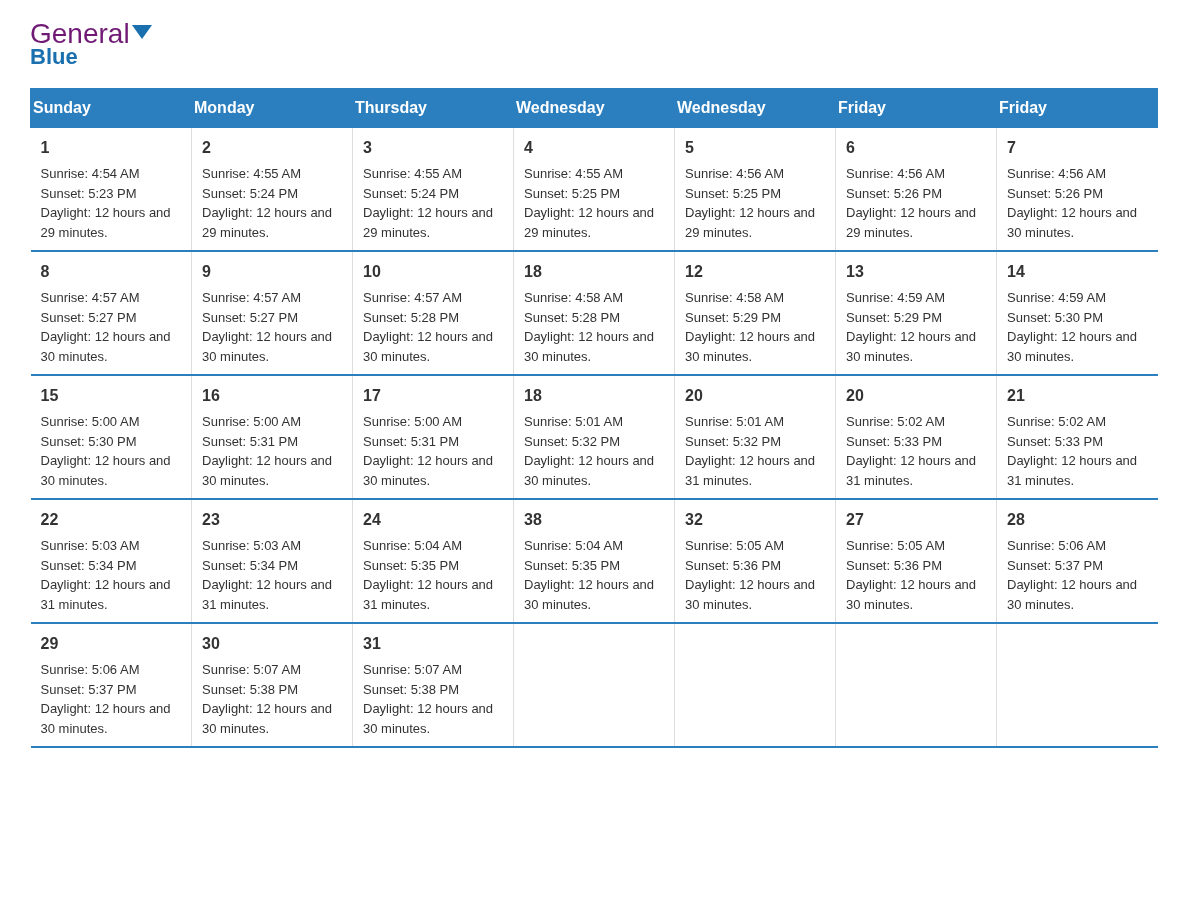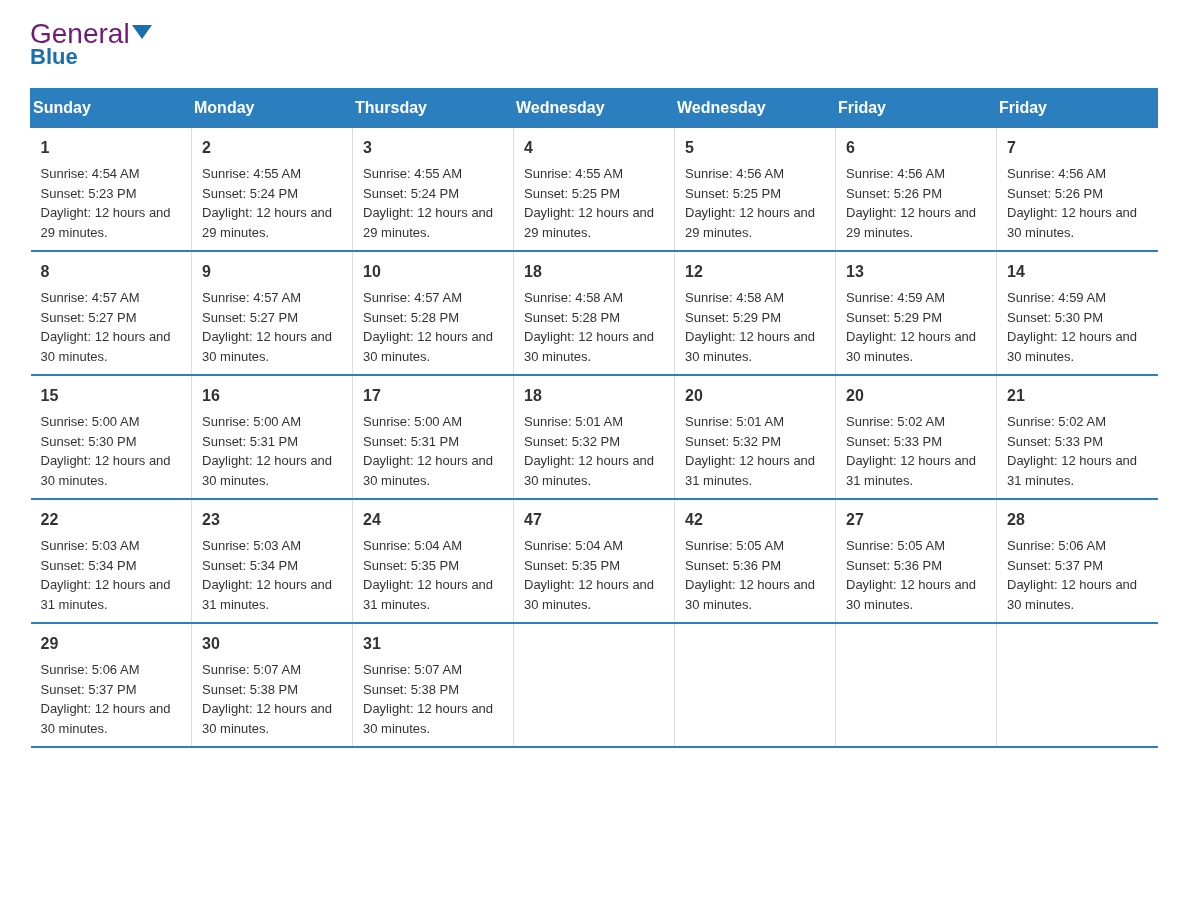--- a/index.html
+++ b/index.html
@@ -155,22 +155,22 @@
         <td><span class="day-num">17</span><span class="day-info">Sunrise: 5:00 AM</span><br><span class="day-info">Sunset: 5:31 PM</span><br><span class="day-info">Daylight: 12 hours and 30 minutes.</span></td>
         <td><span class="day-num">18</span><span class="day-info">Sunrise: 5:01 AM</span><br><span class="day-info">Sunset: 5:32 PM</span><br><span class="day-info">Daylight: 12 hours and 30 minutes.</span></td>
         <td><span class="day-num">20</span><span class="day-info">Sunrise: 5:01 AM</span><br><span class="day-info">Sunset: 5:32 PM</span><br><span class="day-info">Daylight: 12 hours and 31 minutes.</span></td>
         <td><span class="day-num">20</span><span class="day-info">Sunrise: 5:02 AM</span><br><span class="day-info">Sunset: 5:33 PM</span><br><span class="day-info">Daylight: 12 hours and 31 minutes.</span></td>
         <td><span class="day-num">21</span><span class="day-info">Sunrise: 5:02 AM</span><br><span class="day-info">Sunset: 5:33 PM</span><br><span class="day-info">Daylight: 12 hours and 31 minutes.</span></td>
       </tr>
       <tr>
         <td><span class="day-num">22</span><span class="day-info">Sunrise: 5:03 AM</span><br><span class="day-info">Sunset: 5:34 PM</span><br><span class="day-info">Daylight: 12 hours and 31 minutes.</span></td>
         <td><span class="day-num">23</span><span class="day-info">Sunrise: 5:03 AM</span><br><span class="day-info">Sunset: 5:34 PM</span><br><span class="day-info">Daylight: 12 hours and 31 minutes.</span></td>
         <td><span class="day-num">24</span><span class="day-info">Sunrise: 5:04 AM</span><br><span class="day-info">Sunset: 5:35 PM</span><br><span class="day-info">Daylight: 12 hours and 31 minutes.</span></td>
-        <td><span class="day-num">47</span><span class="day-info">Sunrise: 5:04 AM</span><br><span class="day-info">Sunset: 5:35 PM</span><br><span class="day-info">Daylight: 12 hours and 30 minutes.</span></td>
-        <td><span class="day-num">42</span><span class="day-info">Sunrise: 5:05 AM</span><br><span class="day-info">Sunset: 5:36 PM</span><br><span class="day-info">Daylight: 12 hours and 30 minutes.</span></td>
+        <td><span class="day-num">38</span><span class="day-info">Sunrise: 5:04 AM</span><br><span class="day-info">Sunset: 5:35 PM</span><br><span class="day-info">Daylight: 12 hours and 30 minutes.</span></td>
+        <td><span class="day-num">32</span><span class="day-info">Sunrise: 5:05 AM</span><br><span class="day-info">Sunset: 5:36 PM</span><br><span class="day-info">Daylight: 12 hours and 30 minutes.</span></td>
         <td><span class="day-num">27</span><span class="day-info">Sunrise: 5:05 AM</span><br><span class="day-info">Sunset: 5:36 PM</span><br><span class="day-info">Daylight: 12 hours and 30 minutes.</span></td>
         <td><span class="day-num">28</span><span class="day-info">Sunrise: 5:06 AM</span><br><span class="day-info">Sunset: 5:37 PM</span><br><span class="day-info">Daylight: 12 hours and 30 minutes.</span></td>
       </tr>
       <tr>
         <td><span class="day-num">29</span><span class="day-info">Sunrise: 5:06 AM</span><br><span class="day-info">Sunset: 5:37 PM</span><br><span class="day-info">Daylight: 12 hours and 30 minutes.</span></td>
         <td><span class="day-num">30</span><span class="day-info">Sunrise: 5:07 AM</span><br><span class="day-info">Sunset: 5:38 PM</span><br><span class="day-info">Daylight: 12 hours and 30 minutes.</span></td>
         <td><span class="day-num">31</span><span class="day-info">Sunrise: 5:07 AM</span><br><span class="day-info">Sunset: 5:38 PM</span><br><span class="day-info">Daylight: 12 hours and 30 minutes.</span></td>
         <td class="empty-cell"></td>
         <td class="empty-cell"></td>
         <td class="empty-cell"></td>

